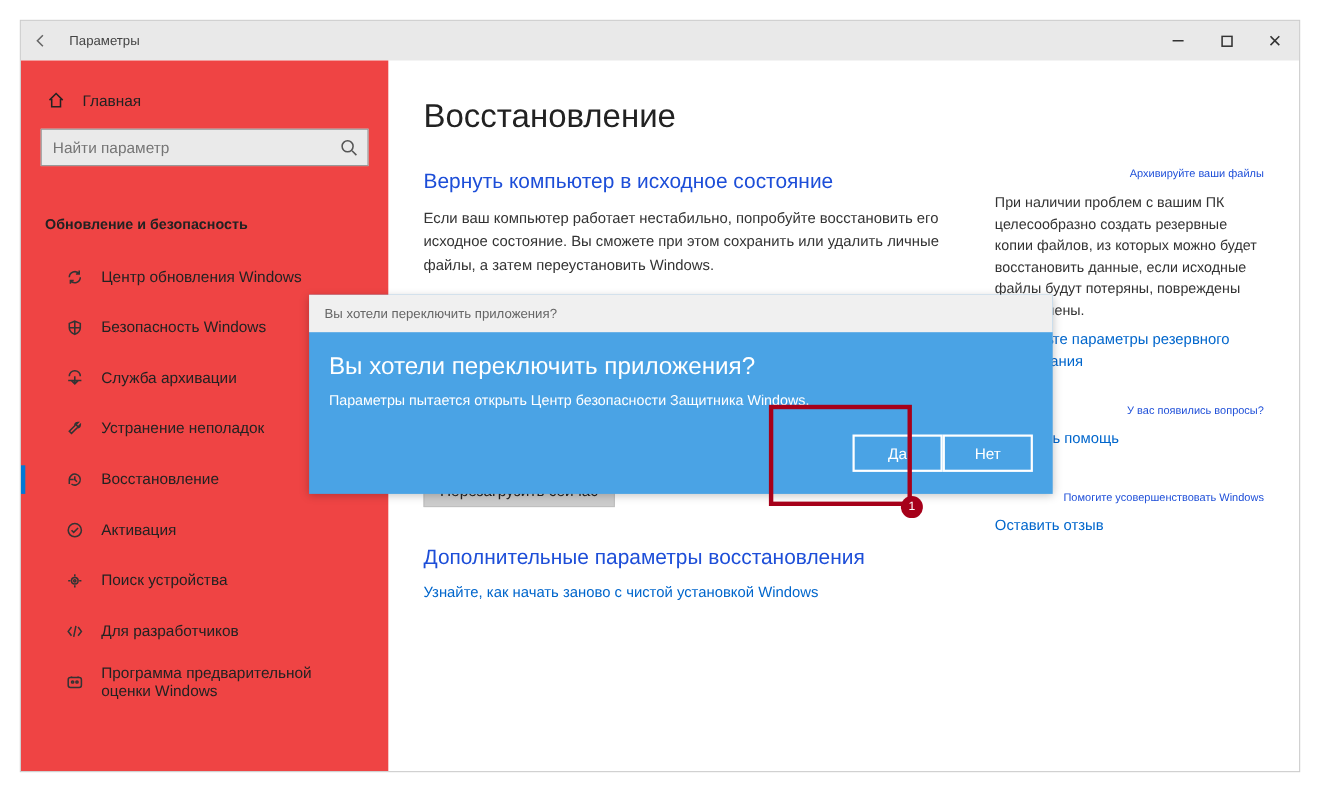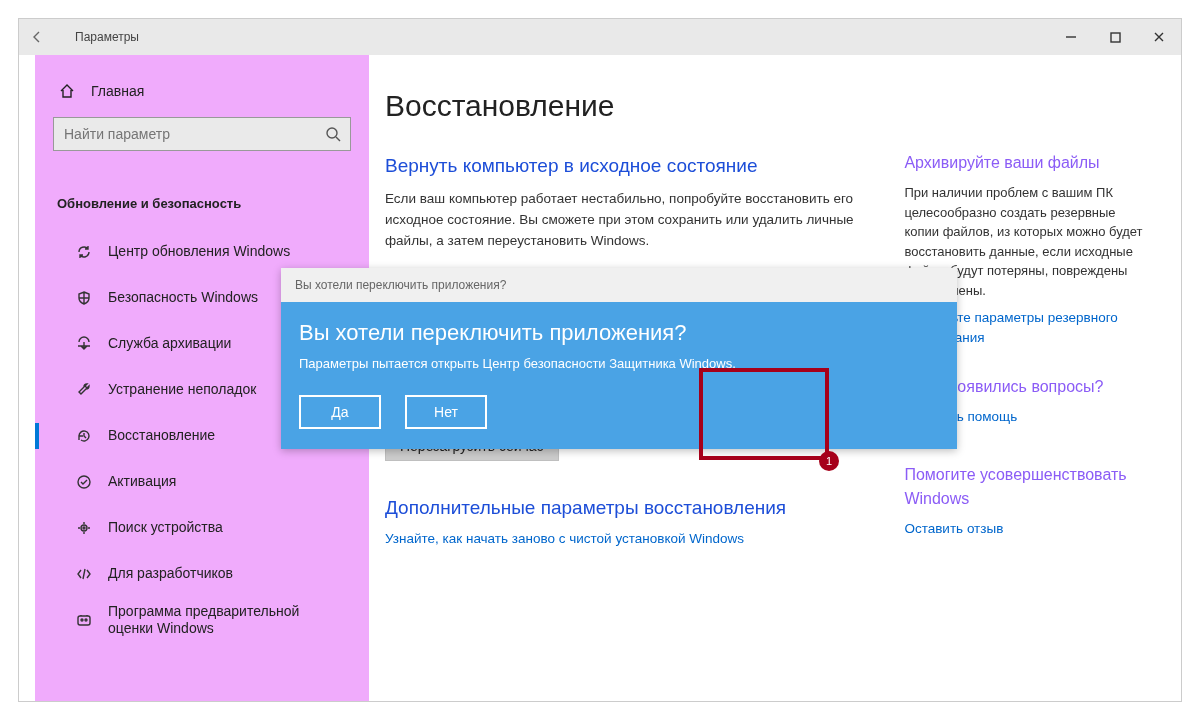--- a/index.html
+++ b/index.html
@@ -1,51 +1,51 @@
 <!DOCTYPE html>
 <html><head>
 <meta charset="utf-8">
 <style>
   * { box-sizing: border-box; margin: 0; padding: 0; }
   html, body { width: 1200px; height: 722px; font-family: "Segoe UI", Tahoma, sans-serif; font-size: 14px; color: #222; background: #fff; }
   .frame { position: relative; width: 1164px; height: 684px; margin: 18px; border: 1px solid #ccc; background: #fff; overflow: hidden; }
   .titlebar { position: absolute; top: 0; left: 0; right: 0; height: 36px; display: flex; align-items: center; background: #e9e9e9; }
   .titlebar .back { width: 36px; height: 36px; display: flex; align-items: center; justify-content: center; color: #666; cursor: pointer; }
-  .titlebar .title { margin-left: 20px; font-size: 12px; color: #444; }
+  .titlebar .title { margin-left: 8px; font-size: 12px; color: #444; }
   .winbtns { margin-left: auto; display: flex; }
   .winbtns div { width: 44px; height: 36px; display: flex; align-items: center; justify-content: center; color: #333; cursor: pointer; }
-  .sidebar { position: absolute; top: 36px; left: 16px; width: 334px; bottom: 0; background: #f0abfc; padding-top: 20px; }
+  .sidebar { position: absolute; top: 36px; left: 0; width: 334px; bottom: 0; background: #ef4444; padding-top: 20px; }
   .home { display: flex; align-items: center; padding: 8px 22px; margin-bottom: 10px; cursor: pointer; }
   .home .ic { width: 20px; display: flex; justify-content: center; margin-right: 14px; }
   .searchbox { margin: 0 18px 39px 18px; border: 1px solid #999; background: #eaeaea; height: 34px; display: flex; align-items: center; }
   .searchbox input { flex: 1; border: none; background: transparent; outline: none; padding: 0 10px; font-size: 14px; font-family: inherit; color: #333; }
   .searchbox .sic { width: 34px; display: flex; align-items: center; justify-content: center; color: #555; }
   .group { font-size: 13px; font-weight: 600; padding: 6px 22px 18px; color: #222; }
   .nav { display: flex; align-items: center; padding: 0 39px; height: 46px; cursor: pointer; position: relative; }
   .nav.selected::before { content: ""; position: absolute; left: 0; top: 10px; bottom: 10px; width: 4px; background: #0078d7; }
   .nav .ic { width: 20px; display: flex; justify-content: center; margin-right: 14px; color: #333; }
   .nav .lbl { flex: 1; font-size: 14px; line-height: 1.25; }
   .main { position: absolute; top: 36px; left: 334px; right: 0; bottom: 0; padding: 34px 32px 20px 32px; overflow: hidden; }
   .main h1 { font-weight: 400; font-size: 30px; margin: 0 0 26px 0; }
   .cols { display: flex; gap: 40px; }
   .col-main { width: 490px; }
   .col-side { width: 250px; font-size: 13px; line-height: 1.5; }
   .col-main h2 { font-weight: 400; font-size: 19px; margin: 6px 0 12px 0; color: #1d4ed8; }
   .col-main p { font-size: 13.5px; line-height: 1.55; margin-bottom: 14px; color: #333; }
   .btn-gray { display: inline-block; background: #ccc; border: 1px solid #bfbfbf; padding: 6px 14px; font-size: 14px; cursor: pointer; }
   .link { color: #0066cc; cursor: pointer; font-size: 13.5px; }
-  .col-side .sh { font-size: 16px; color: #8b5cf6; margin: 2px 0 8px 0; }
+  .col-side .sh { font-size: 10px; color: #1d4ed8; margin: 2px 0 8px 0; text-align: right; }
   .col-side p { margin-bottom: 8px; color: #333; }
   
   .dlg { position: absolute; left: 262px; top: 249px; width: 676px; background: #4aa3e5; box-shadow: 0 2px 8px rgba(0,0,0,.25); }
   .dlg-head { height: 34px; background: #f0f0f0; display: flex; align-items: center; padding: 0 14px; font-size: 12px; color: #666; }
   .dlg-body { padding: 18px 18px 20px 18px; color: #fff; }
   .dlg-body h3 { font-weight: 400; font-size: 22px; margin-bottom: 10px; }
   .dlg-body .msg { font-size: 13px; margin-bottom: 24px; }
-  .dlg-actions { display: flex; gap: 24px; }
+  .dlg-actions { display: flex; justify-content: flex-end; }
   .dlg-btn { min-width: 82px; height: 34px; border: 2px solid #fff; color: #fff; display: flex; align-items: center; justify-content: center; cursor: pointer; font-size: 14px; background: transparent; }
   .hl { position: absolute; border: 4px solid #a6001a; pointer-events: none; }
   .hl-badge { position: absolute; width: 20px; height: 20px; border-radius: 50%; background: #a6001a; color: #fff; font-size: 11px; display: flex; align-items: center; justify-content: center; }
   svg { stroke: currentColor; fill: none; stroke-width: 1.4; }
 </style>
 </head>
 <body>
 
 <div class="frame">
 

